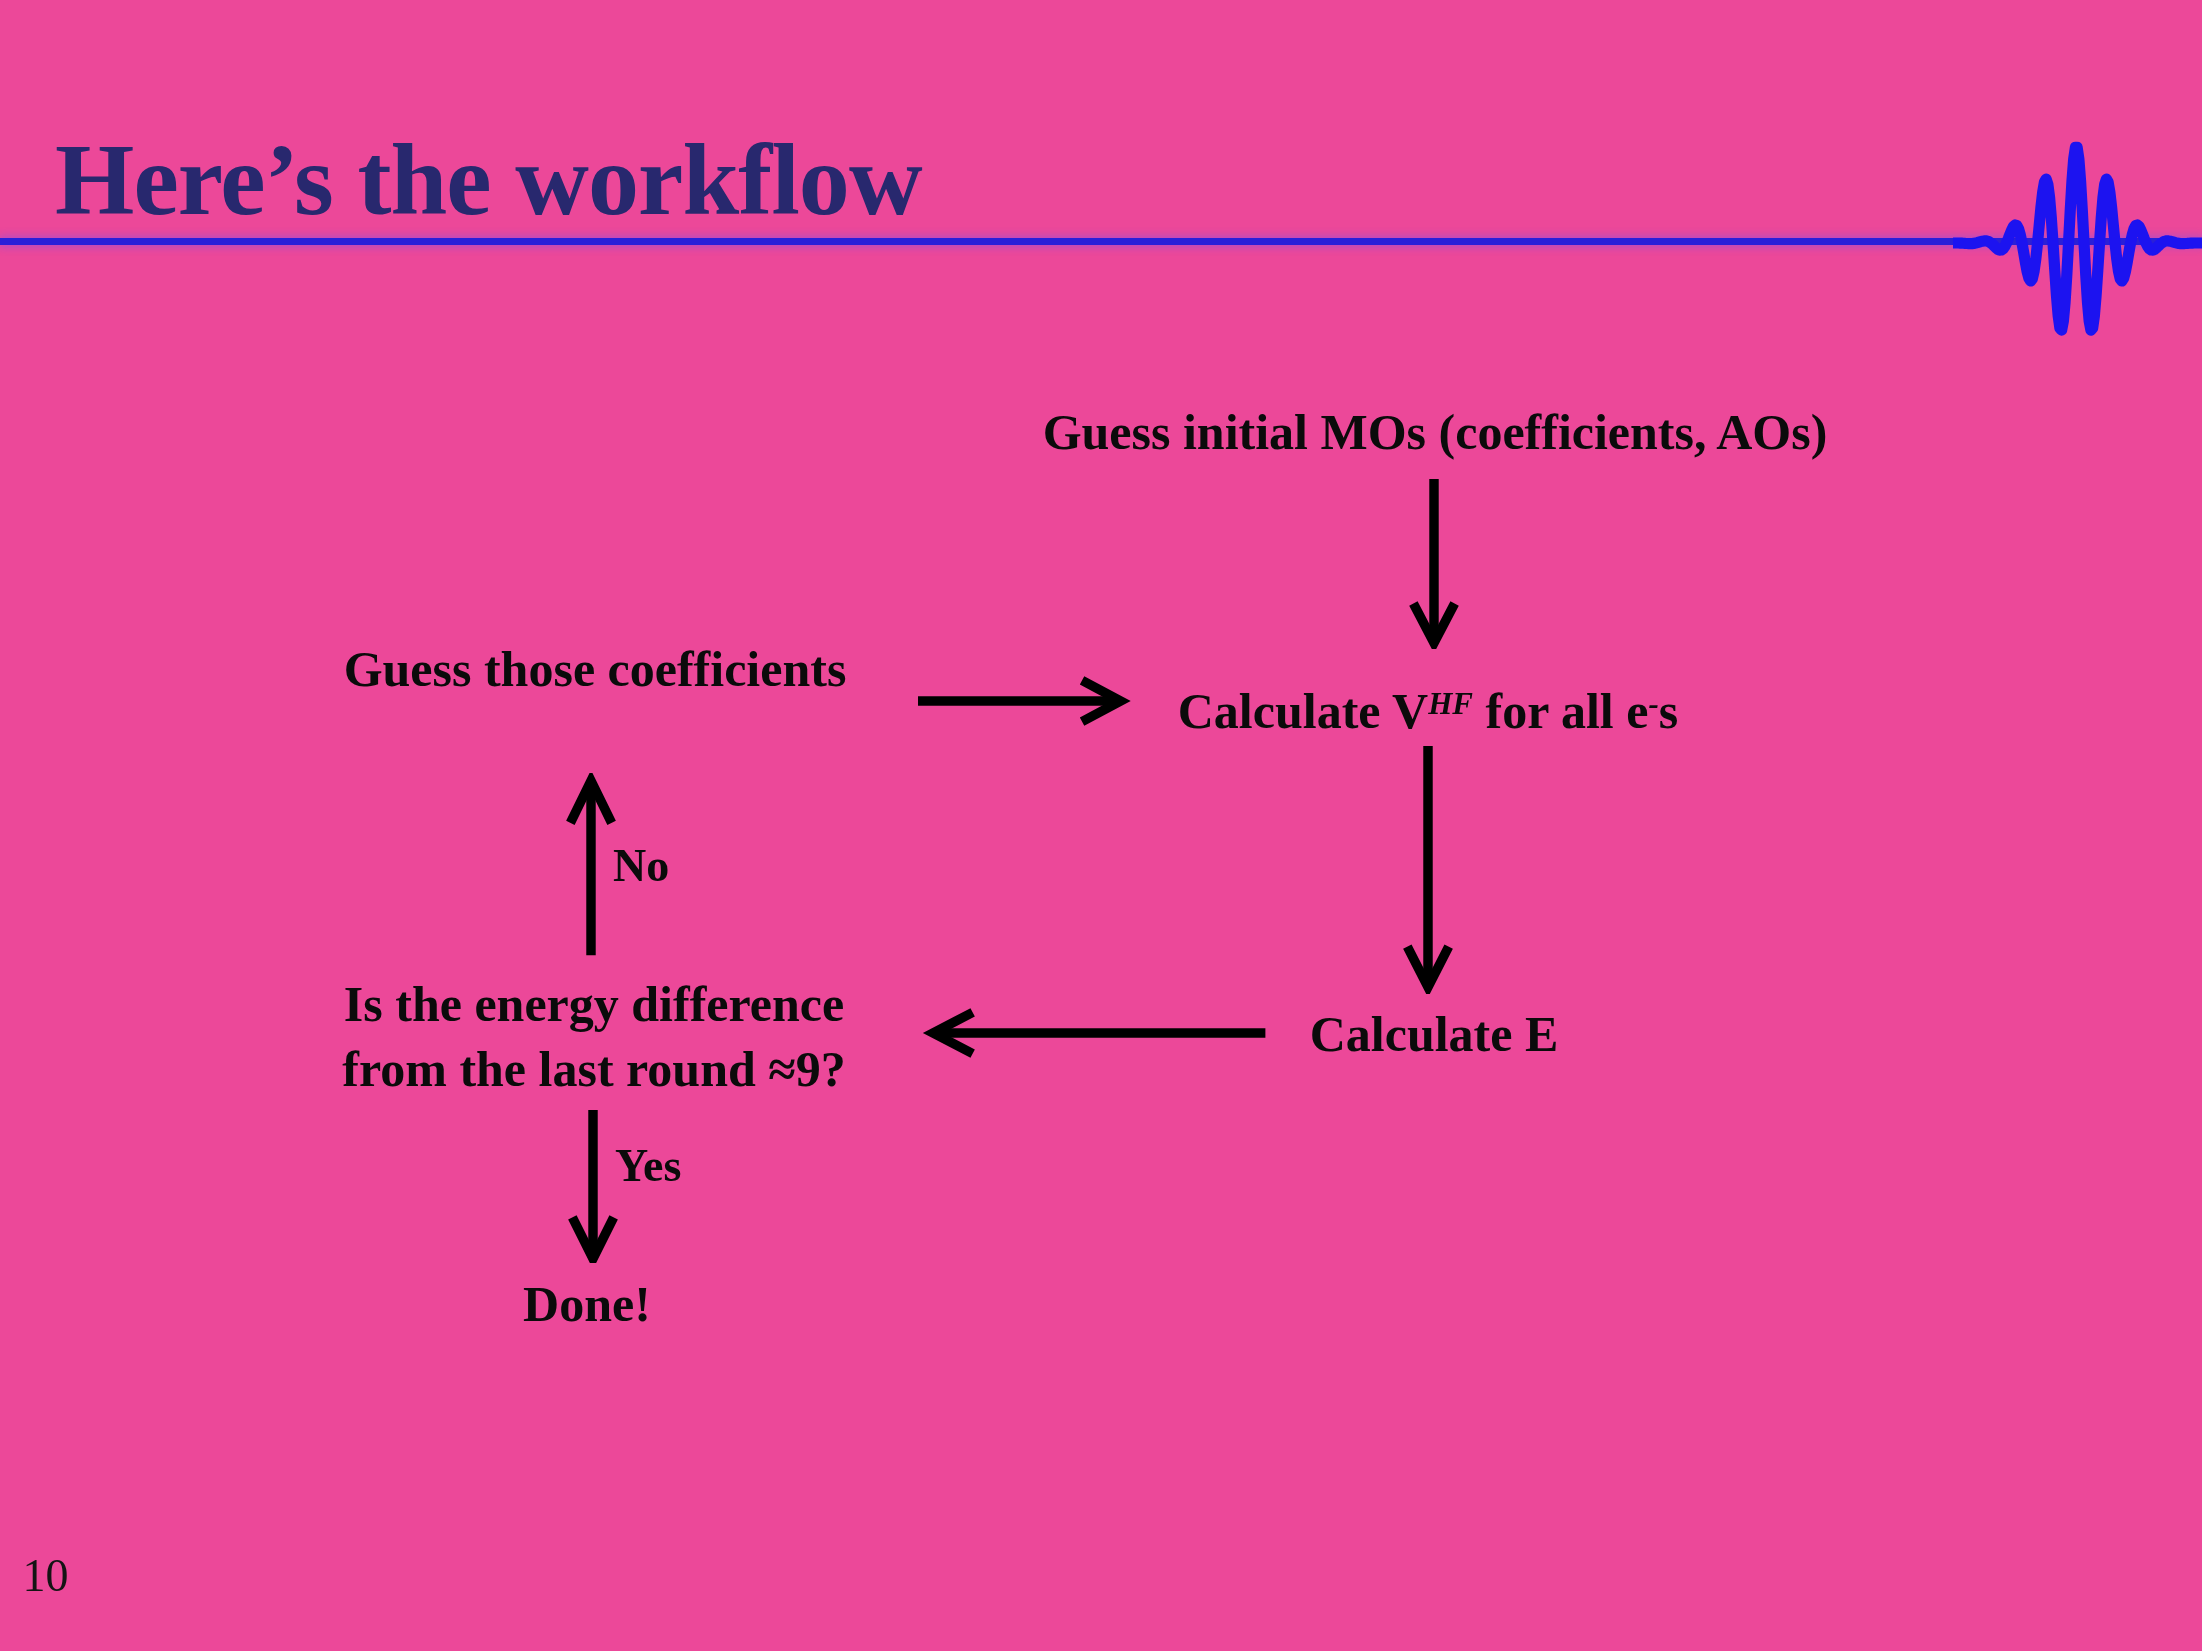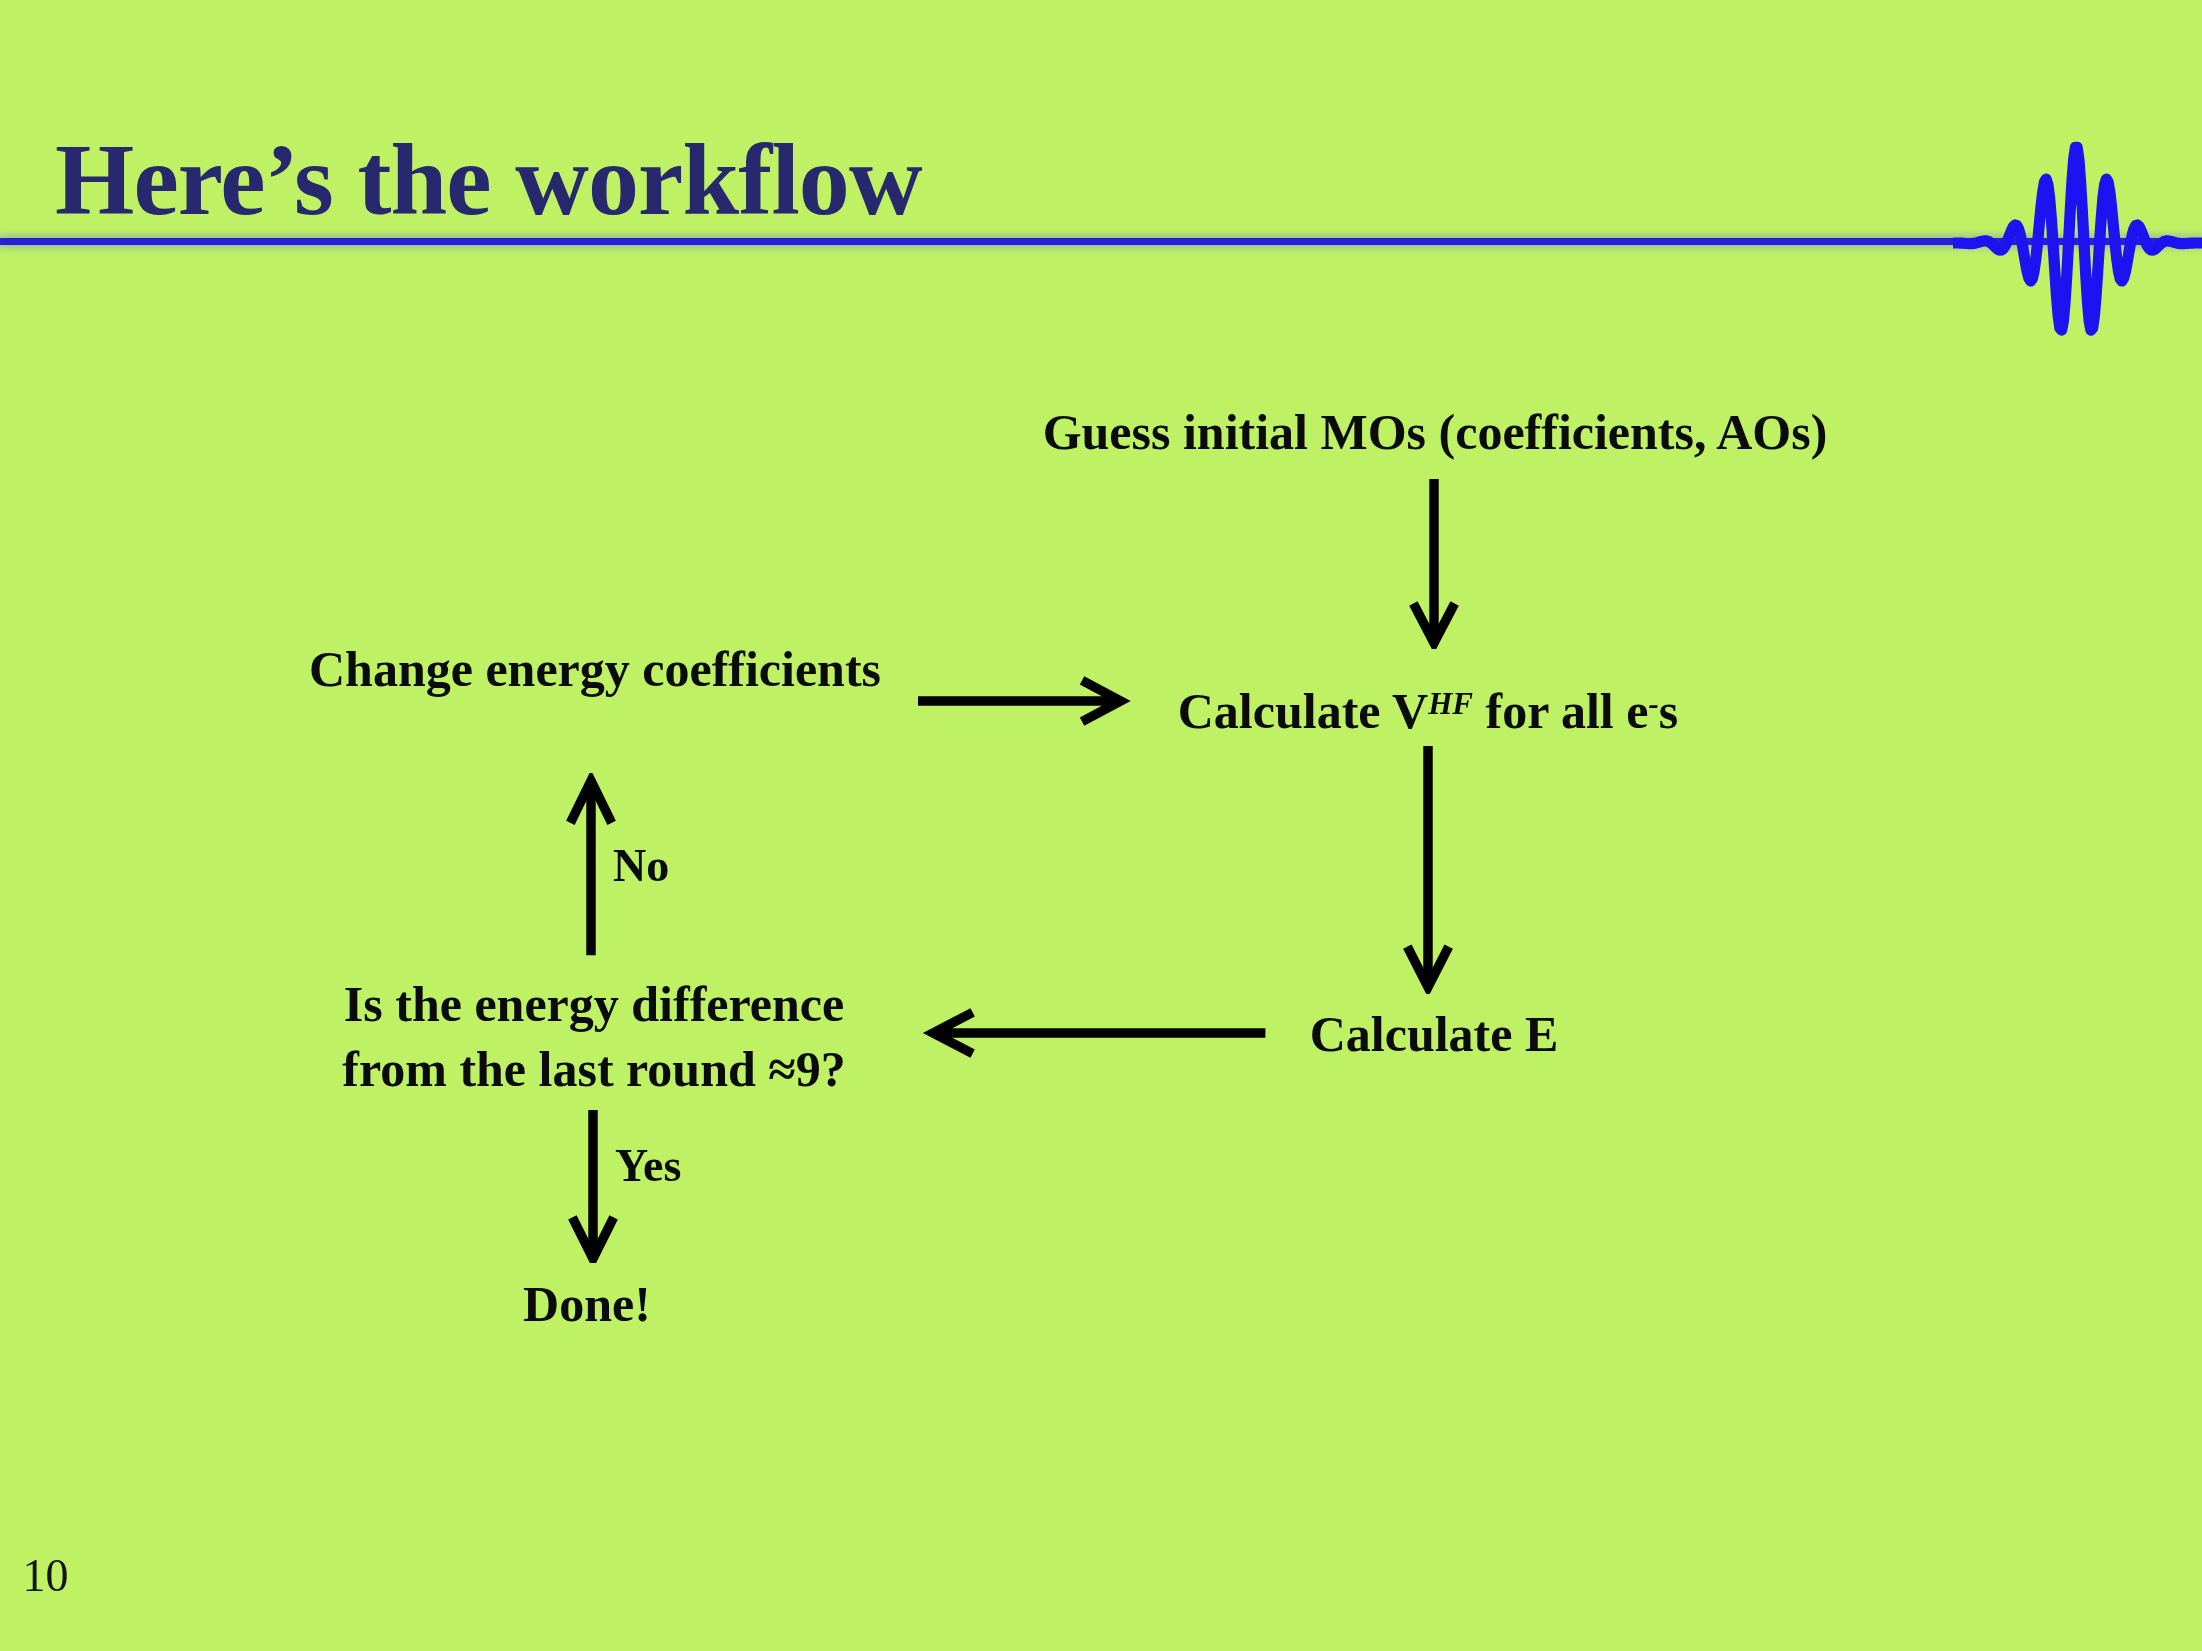--- a/index.html
+++ b/index.html
@@ -1,19 +1,19 @@
 <!DOCTYPE html>
 <html style="--title: #28286E; --accent: #2A1FD8; --flowtext: #0B0B0B;font-size:13.8px"><head>
 <meta charset="utf-8">
 <style>
   html,body{margin:0;padding:0;background:#fff;}
   .slide{
     position:relative;
     width:2203px;height:1652px;
-    background:#bef264;
+    background:#ec4899;
     overflow:hidden;
     font-family:"Liberation Serif", serif;
   }
   .title{
     position:absolute;
     left:55px;top:53px;
     font-size:102px;
     font-weight:bold;
     line-height:1.15;
     color:var(--title,#28286E);
@@ -79,21 +79,21 @@
 
   <svg class="wavelet" viewBox="0 0 290 245" aria-hidden="true">
     <path d="M0,121.9L2,121.9L4,121.9L6,121.9L8,122.0L10,122.1L12,122.2L14,122.4L16,122.5L18,122.6L20,122.7L22,122.6L24,122.4L26,122.0L28,121.5L30,120.9L32,120.3L34,119.8L36,119.5L38,119.4L40,119.8L42,120.7L44,122.0L46,123.7L48,125.7L50,127.6L52,129.2L54,130.1L56,130.0L58,128.7L60,126.0L62,122.0L64,117.1L66,111.8L68,106.8L70,102.9L72,101.0L74,101.7L76,105.5L78,112.4L80,122.0L82,133.3L84,145.0L86,155.4L88,162.9L90,166.0L92,163.4L94,154.8L96,140.6L98,122.0L100,101.0L102,80.3L104,62.8L106,51.2L108,47.8L110,53.7L112,69.1L114,92.7L116,122.0L118,153.4L120,183.0L122,206.6L124,220.8L126,223.1L128,212.8L130,190.7L132,159.1L134,122.0L136,84.0L138,50.0L140,24.4L142,10.8L144,10.8L146,24.4L148,50.0L150,84.0L152,122.0L154,159.1L156,190.7L158,212.8L160,223.1L162,220.8L164,206.6L166,183.0L168,153.4L170,122.0L172,92.7L174,69.1L176,53.7L178,47.8L180,51.2L182,62.8L184,80.3L186,101.0L188,122.0L190,140.6L192,154.8L194,163.4L196,166.0L198,162.9L200,155.4L202,145.0L204,133.3L206,122.0L208,112.4L210,105.5L212,101.7L214,101.0L216,102.9L218,106.8L220,111.8L222,117.1L224,122.0L226,126.0L228,128.7L230,130.0L232,130.1L234,129.2L236,127.6L238,125.7L240,123.7L242,122.0L244,120.7L246,119.8L248,119.4L250,119.5L252,119.8L254,120.3L256,120.9L258,121.5L260,122.0L262,122.4L264,122.6L266,122.7L268,122.6L270,122.5L272,122.4L274,122.2L276,122.1L278,122.0L280,121.9L282,121.9L284,121.9L286,121.9L288,121.9L290,121.9" stroke="#1C13F0" stroke-width="13" fill="none" stroke-linecap="round" stroke-linejoin="round"></path>
   </svg>
 
   <div class="node" style="left:1435px;top:404px;">Guess initial MOs (coefficients, AOs)</div>
 
   <div class="node" style="left:1428px;top:675px;"><span>Calculate V</span><sup>HF</sup><span> for all e</span><sup>-</sup><span>s</span></div>
 
   <div class="node two-line-a" style="left:595px;top:636px;">
-    <div>Change energy coefficients</div>
+    <div>Guess those coefficients</div>
   </div>
 
   <div class="node" style="left:1434px;top:1006px;">Calculate E</div>
 
   <div class="node two-line-b" style="left:594px;top:972px;">
     <div>Is the energy difference</div>
     <div>from the last round ≈9?</div>
   </div>
 
   <div class="node" style="left:587px;top:1276px;">Done!</div>

